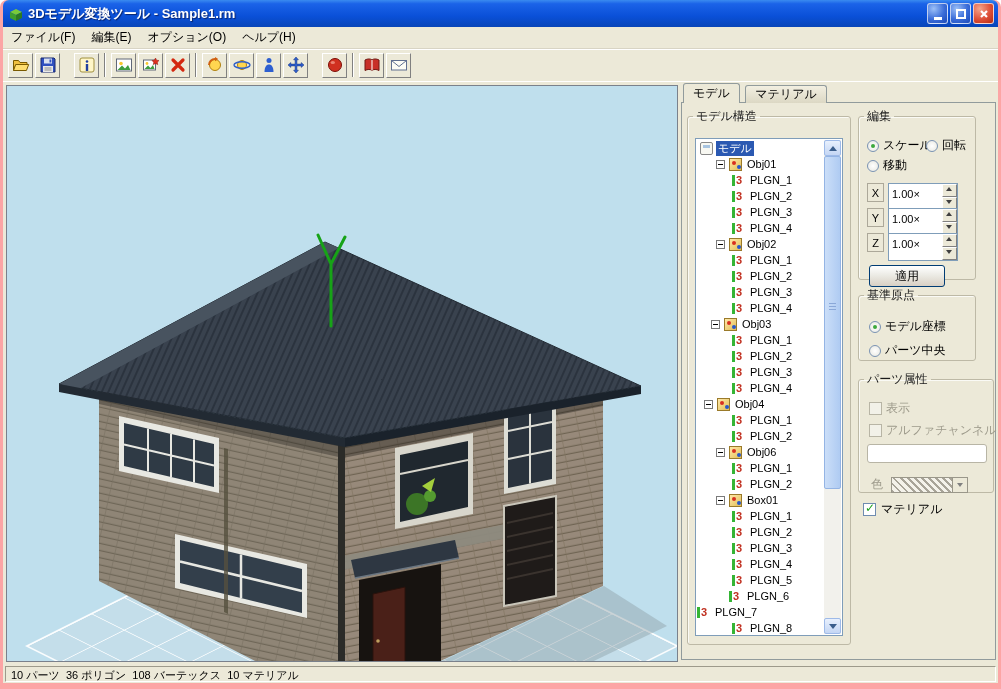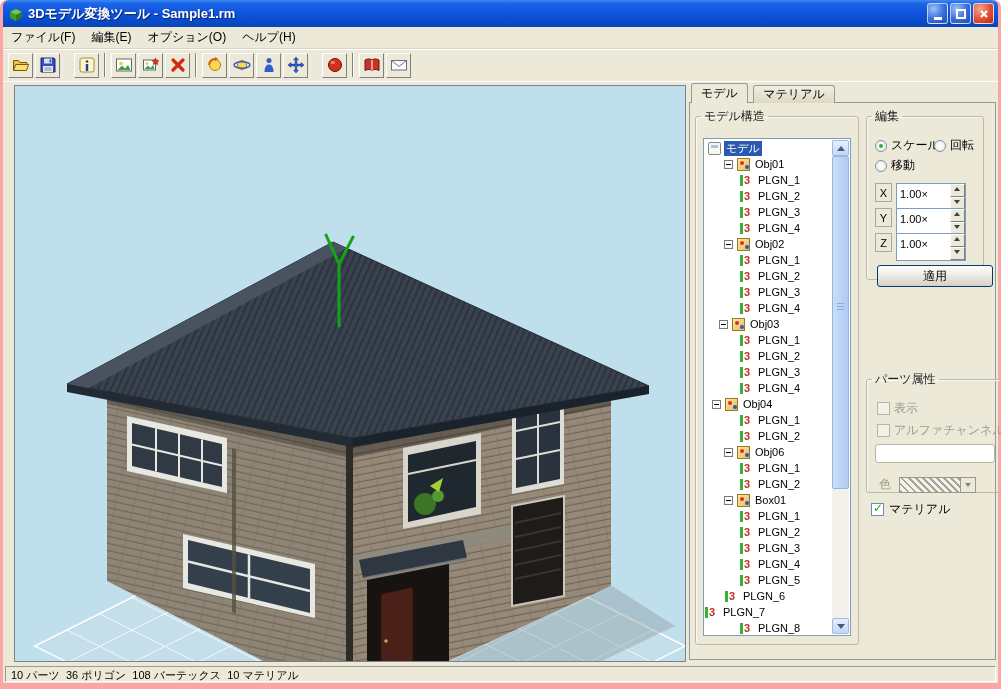--- a/index.html
+++ b/index.html
@@ -32,21 +32,21 @@
              box-shadow:inset 0 1px 0 #fff; }
   .tbtn { width:25px; height:25px; margin:0 1px; background:#ECE9D8;
           border:1px solid; border-color:#FFFFFF #808080 #808080 #FFFFFF;
           display:flex; align-items:center; justify-content:center; }
   .tbtn svg { width:18px; height:18px; }
   .tsep { width:2px; height:24px; margin:0 4px; border-left:1px solid #808080;
           border-right:1px solid #FFFFFF; }
   .tgap { width:12px; }
 
   
-  .main { position:absolute; left:0; top:55px; right:0; bottom:19px;margin-left:8px; }
+  .main { position:absolute; left:0; top:55px; right:0; bottom:19px; }
   .viewport { position:absolute; left:3px; top:3px; width:672px; bottom:2px;
               background:#BFDFED; border:1px solid #7A818C; overflow:hidden; }
   .viewport svg { position:absolute; left:0; top:0; }
 
   .rightpanel { position:absolute; left:678px; top:1px; right:2px; bottom:2px; }
   .tabs { position:absolute; left:2px; top:0; height:20px; z-index:3; }
   .tab { position:relative; display:inline-block; padding:0 9px; font-size:12px;
          border:1px solid #919B9C; border-bottom:none; border-radius:3px 3px 0 0;
          vertical-align:bottom; }
   .tab.active { height:20px; line-height:19px; background:#ECE9D8; z-index:4; }
@@ -117,21 +117,21 @@
              border:1px solid #7F9DB9; }
   .spinval { position:absolute; left:0; top:0; width:52px; height:17px; border:none; outline:none;
              font-size:11px; padding:2px 0 0 3px; font-family:"Liberation Sans",sans-serif; background:transparent; }
   .spin { position:absolute; right:0; top:0; bottom:0; width:15px; display:flex; flex-direction:column; }
   .spin span { flex:1; border:1px solid; border-color:#fff #808080 #808080 #fff; background:#ECE9D8; position:relative; }
   .spin span::after { content:""; position:absolute; left:3px; border-left:3px solid transparent;
                       border-right:3px solid transparent; }
   .spin .su::after { top:2px; border-bottom:4px solid #404040; }
   .spin .sd::after { top:2px; border-top:4px solid #404040; }
 
-  .btn { position:absolute; left:10px; top:140px; width:116px; height:22px; font-size:12px;
+  .btn { position:absolute; left:10px; top:140px; width:76px; height:22px; font-size:12px;
          border:1px solid #003C74; border-radius:3px;
          background:linear-gradient(#FFFFFF,#ECEBE5 45%,#D8D0C4); text-align:center; line-height:20px; }
 
   .txt { position:absolute; left:8px; top:56px; width:120px; height:19px; background:#fff;
          border:1px solid #B8B5A5; border-radius:3px; font-size:11px; padding:2px 4px;
          font-family:"Liberation Sans",sans-serif; color:#555; }
   .color-row { position:absolute; left:12px; top:88px; display:flex; align-items:center; gap:8px; font-size:12px; }
   .swatch { width:62px; height:16px; border:1px solid #9A978A;
             background:repeating-linear-gradient(45deg,#A8A498 0 2px,#F4F2EA 2px 5px); }
   .dropbtn { width:15px; height:16px; border:1px solid #9A978A; border-left:none; background:#ECE9D8;
@@ -482,21 +482,21 @@
                     <span class="tlabel">PLGN_3</span>
                   </div>
                   <div class="tree-row" style="padding-left: 35px;">
                     <span class="ticon i-polygon"></span>
                     <span class="tlabel">PLGN_4</span>
                   </div>
                   <div class="tree-row" style="padding-left: 35px;">
                     <span class="ticon i-polygon"></span>
                     <span class="tlabel">PLGN_5</span>
                   </div>
-                  <div class="tree-row" style="padding-left: 20px;">
+                  <div class="tree-row" style="padding-left: 32px;">
                     <span class="ticon i-polygon"></span>
                     <span class="tlabel">PLGN_6</span>
                   </div>
                   <div class="tree-row" style="">
                     <span class="ticon i-polygon"></span>
                     <span class="tlabel">PLGN_7</span>
                   </div>
                   <div class="tree-row" style="padding-left: 35px;">
                     <span class="ticon i-polygon"></span>
                     <span class="tlabel">PLGN_8</span>
@@ -553,20 +553,31 @@
                 <input class="spinval" value="1.00×" style="">
                 <span class="spin">
                     <span class="su"></span>
                     <span class="sd"></span>
                   </span>
               </span>
             </div>
             <div class="btn">適用</div>
           </fieldset>
 
+          <fieldset class="fs-origin">
+            <legend>基準原点</legend>
+            <label class="opt-row" style="left:10px; top:14px;">
+              <span class="radio on"></span>
+              <span>モデル座標</span>
+            </label>
+            <label class="opt-row" style="left:10px; top:38px;">
+              <span class="radio"></span>
+              <span>パーツ中央</span>
+            </label>
+          </fieldset>
 
           <fieldset class="fs-parts">
             <legend>パーツ属性</legend>
             <label class="opt-row dis-text" style="left:10px; top:12px;">
               <span class="cb dis"></span>
               <span>表示</span>
             </label>
             <label class="opt-row dis-text" style="left:10px; top:34px;">
               <span class="cb dis"></span>
               <span>アルファチャンネル</span>

